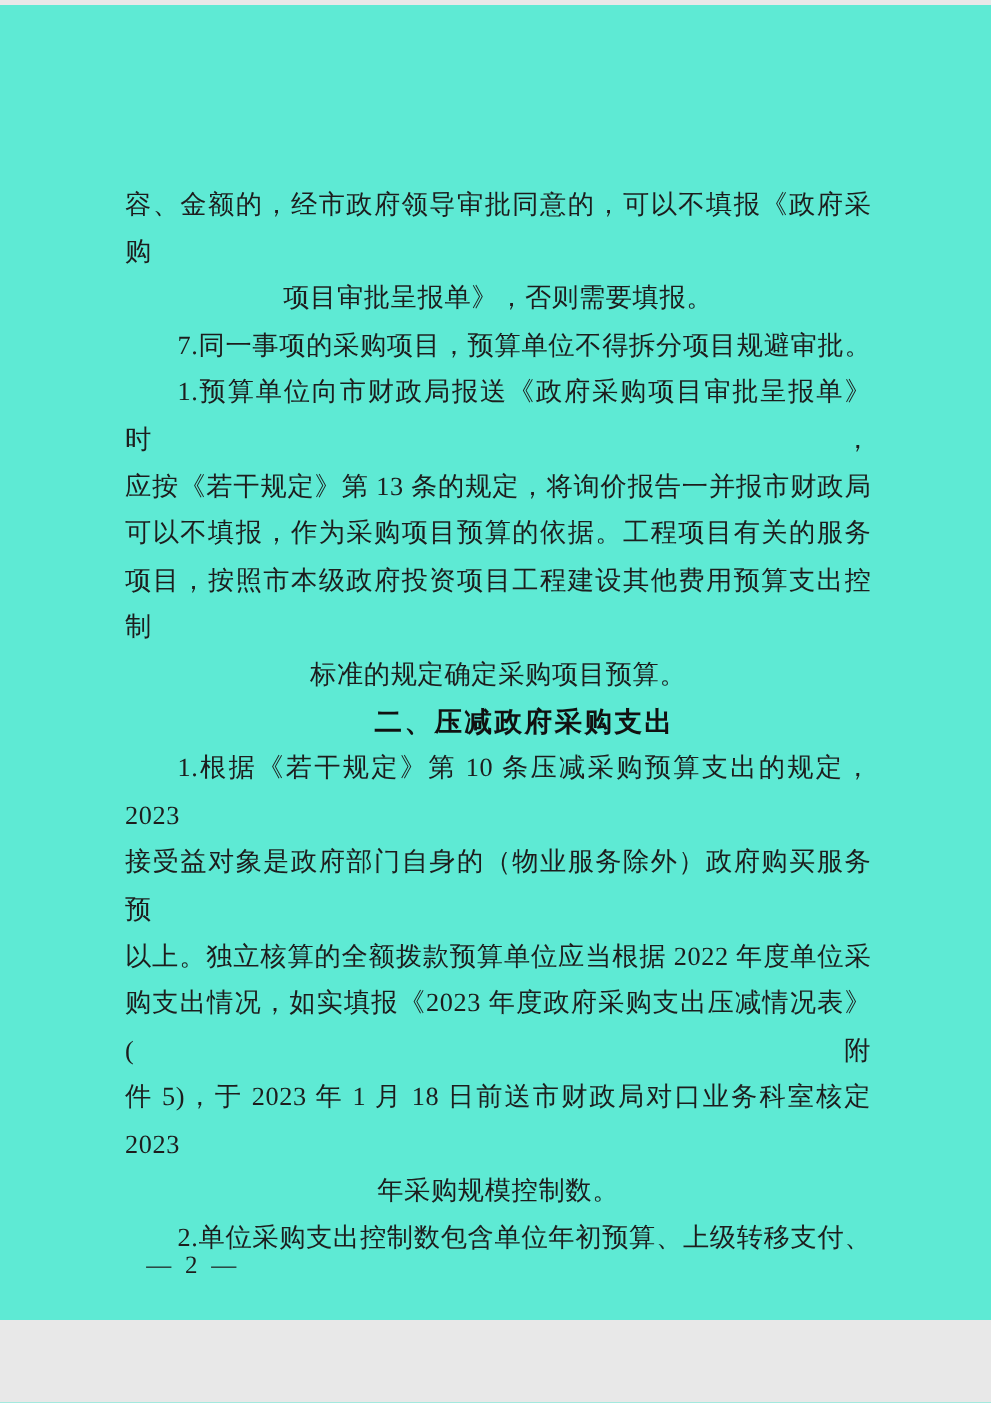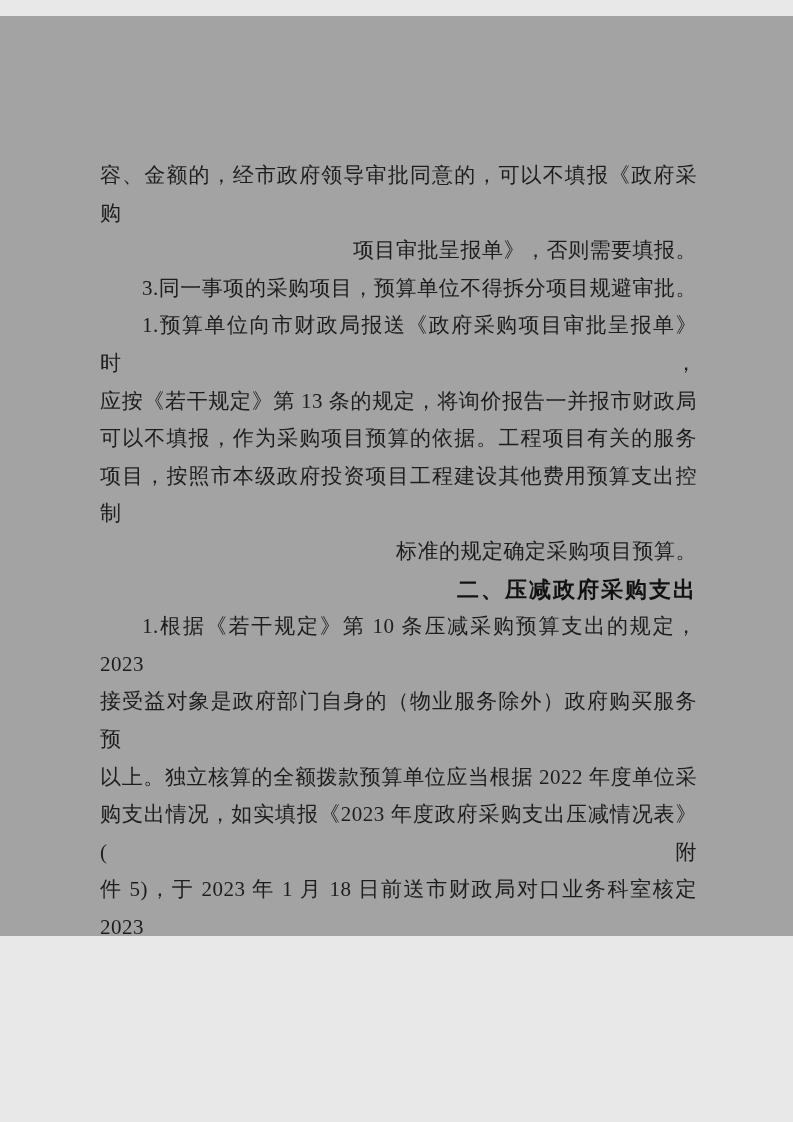--- a/index.html
+++ b/index.html
@@ -3,38 +3,38 @@
 <meta charset="utf-8">
 <style>
   html, body {
     margin: 0;
     padding: 0;
     background: #e8e8e8;
   }
   .page {
     position: relative;
     width: 793px;
-    height: 920px;
-    margin: 16px auto;
-    background: #a3a3a3;
+    height: 1052px;
+    margin: 4px auto;
+    background: #5eead4;
     overflow: hidden;
     font-family: "Liberation Serif", "DejaVu Serif", serif;
   }
   .body-text {
     position: absolute;
     left: 100px;
     top: 141px;
     width: 597px;
     font-size: 21px;
     line-height: 37.6px;
     color: #1d1d1d;
     letter-spacing: 0.5px;
   }
   .line {
-    text-align: right;
+    text-align: center;
   }
   .line.justify {
     text-align: justify;
     text-align-last: justify;
     text-justify: inter-character;
   }
   .line.indent {
     text-indent: 42px;
   }
   .line.heading {
@@ -54,21 +54,21 @@
     font-family: "Liberation Serif", "DejaVu Serif", serif;
   }
 </style>
 </head>
 <body>
 
 <div class="page">
   <div class="body-text">
       <div class="line justify">容、金额的，经市政府领导审批同意的，可以不填报《政府采购</div>
       <div class="line">项目审批呈报单》，否则需要填报。</div>
-      <div class="line justify indent">3.同一事项的采购项目，预算单位不得拆分项目规避审批。</div>
+      <div class="line justify indent">7.同一事项的采购项目，预算单位不得拆分项目规避审批。</div>
       <div class="line justify indent">1.预算单位向市财政局报送《政府采购项目审批呈报单》时，</div>
       <div class="line justify">应按《若干规定》第 13 条的规定，将询价报告一并报市财政局</div>
       <div class="line justify">可以不填报，作为采购项目预算的依据。工程项目有关的服务</div>
       <div class="line justify">项目，按照市本级政府投资项目工程建设其他费用预算支出控制</div>
       <div class="line">标准的规定确定采购项目预算。</div>
       <div class="line indent heading">二、压减政府采购支出</div>
       <div class="line justify indent">1.根据《若干规定》第 10 条压减采购预算支出的规定，2023</div>
       <div class="line justify">接受益对象是政府部门自身的（物业服务除外）政府购买服务预</div>
       <div class="line justify">以上。独立核算的全额拨款预算单位应当根据 2022 年度单位采</div>
       <div class="line justify">购支出情况，如实填报《2023 年度政府采购支出压减情况表》(附</div>

